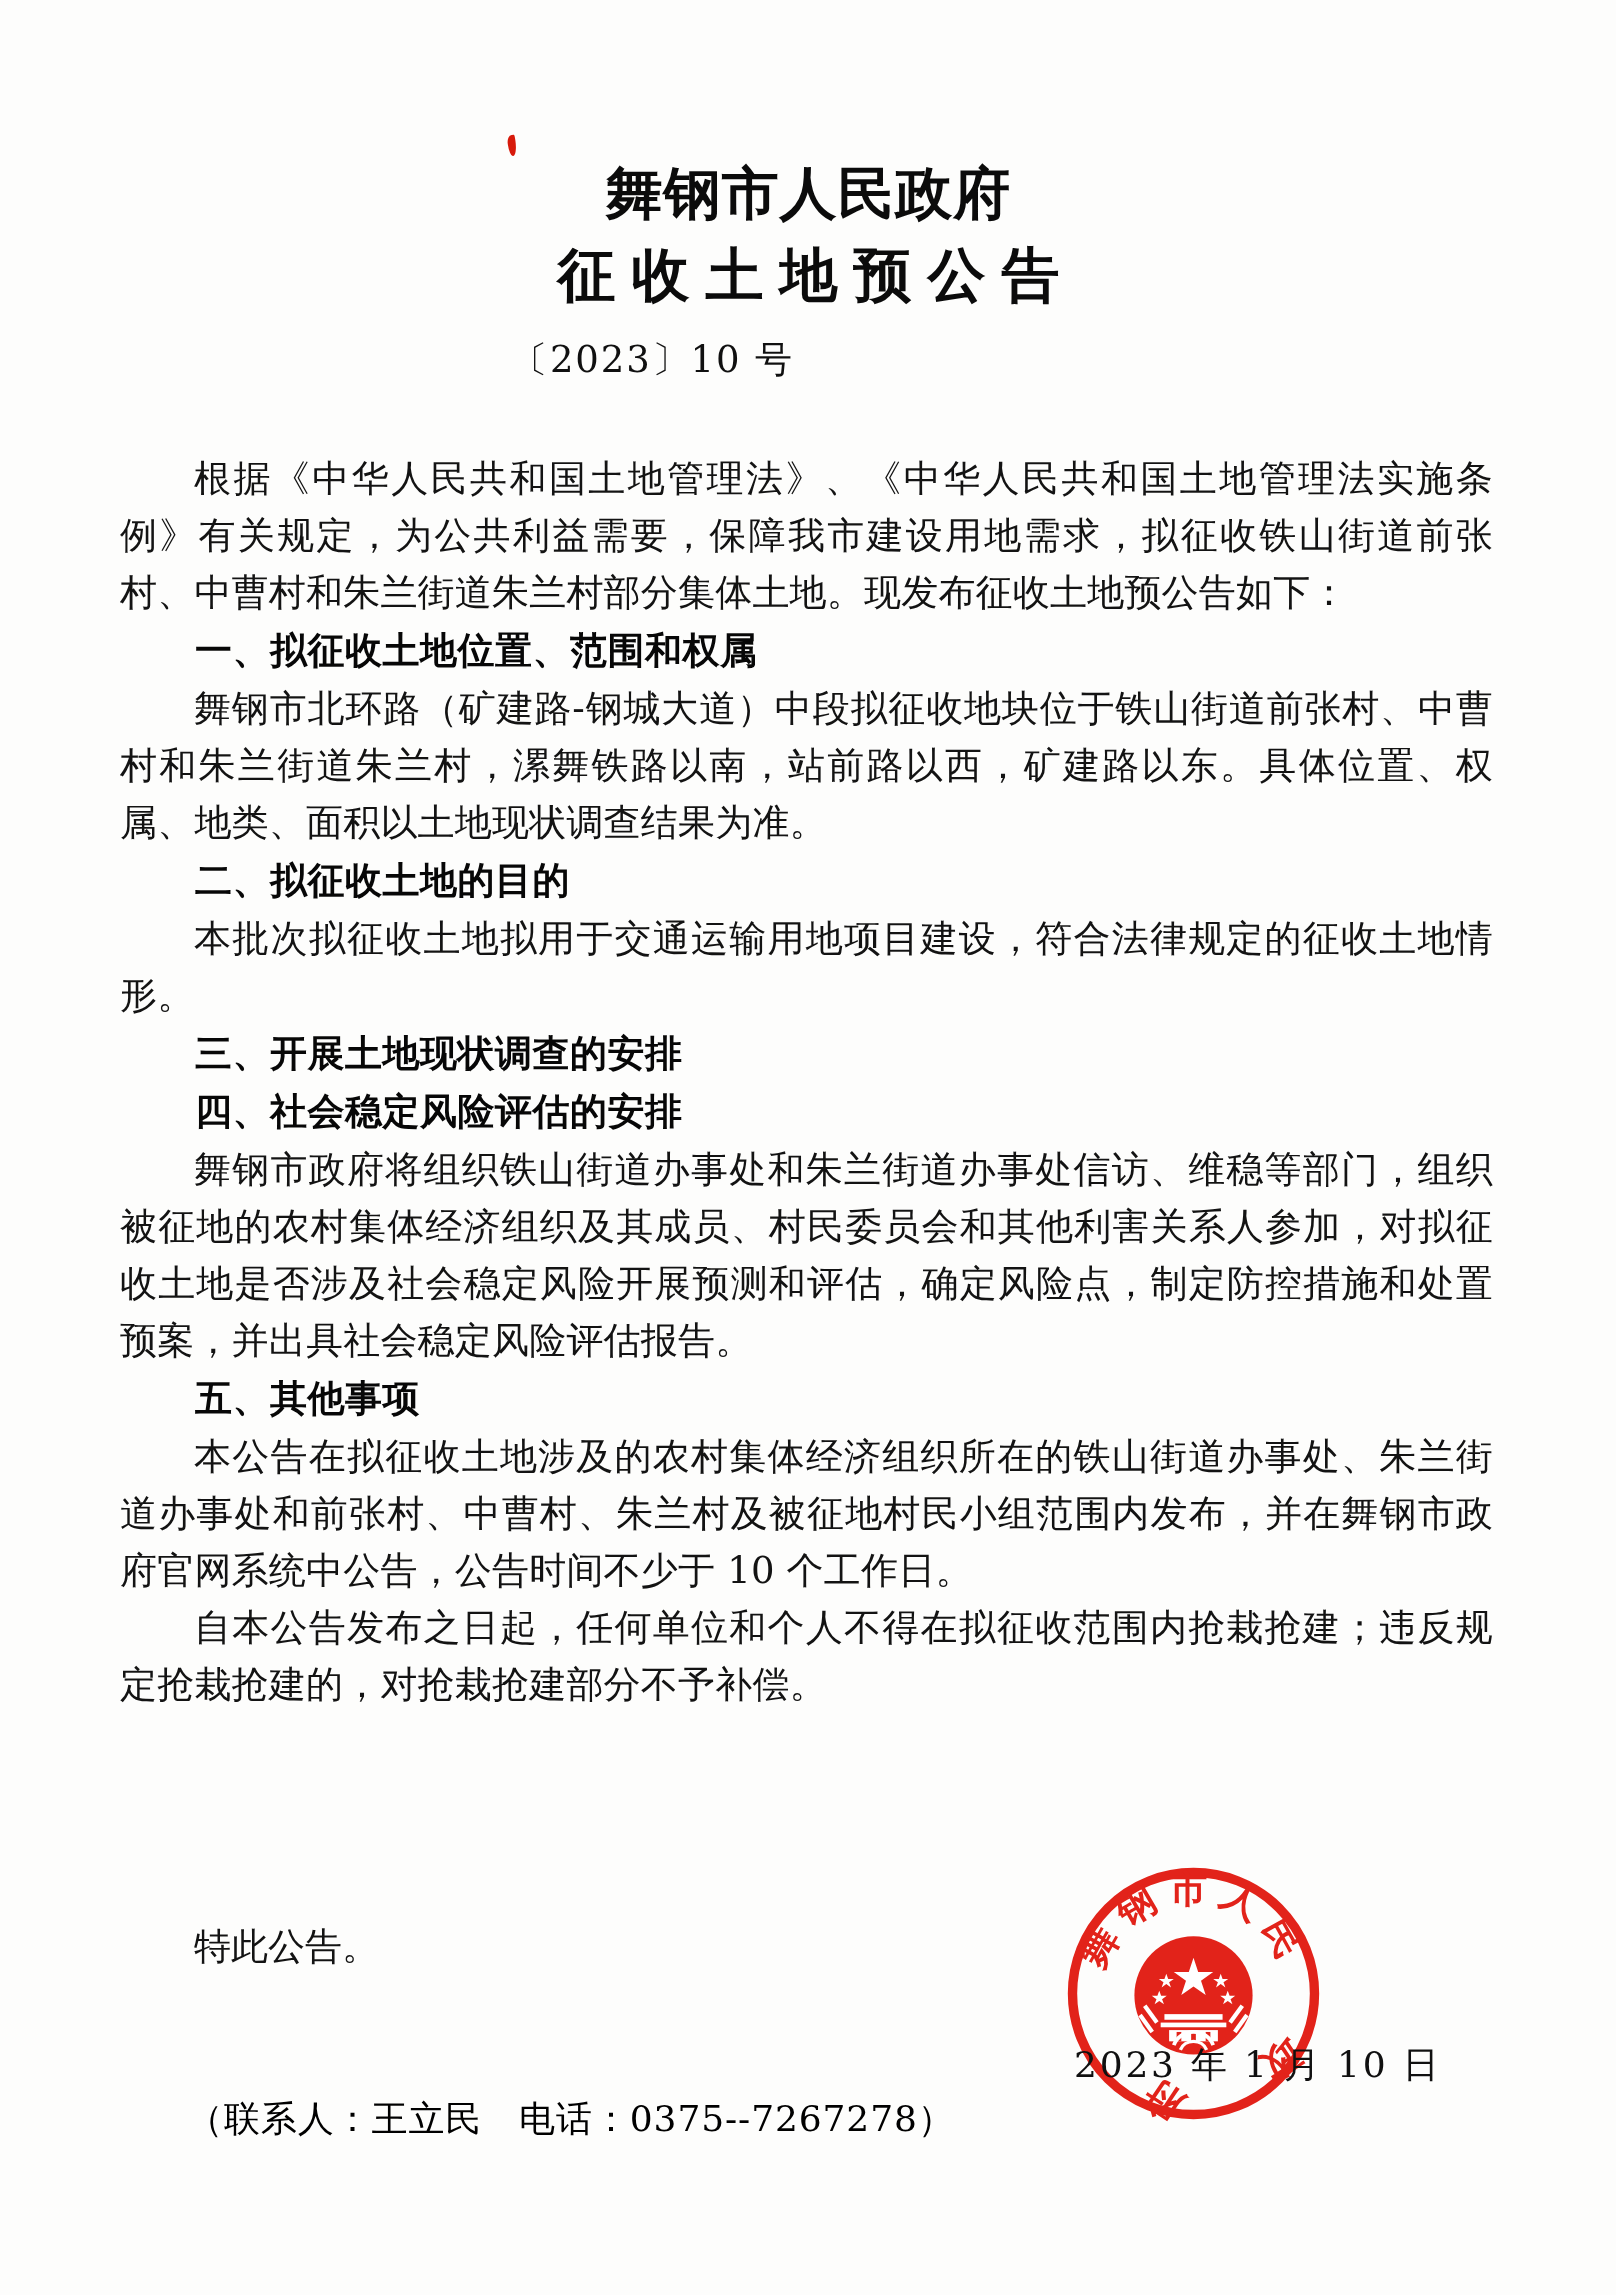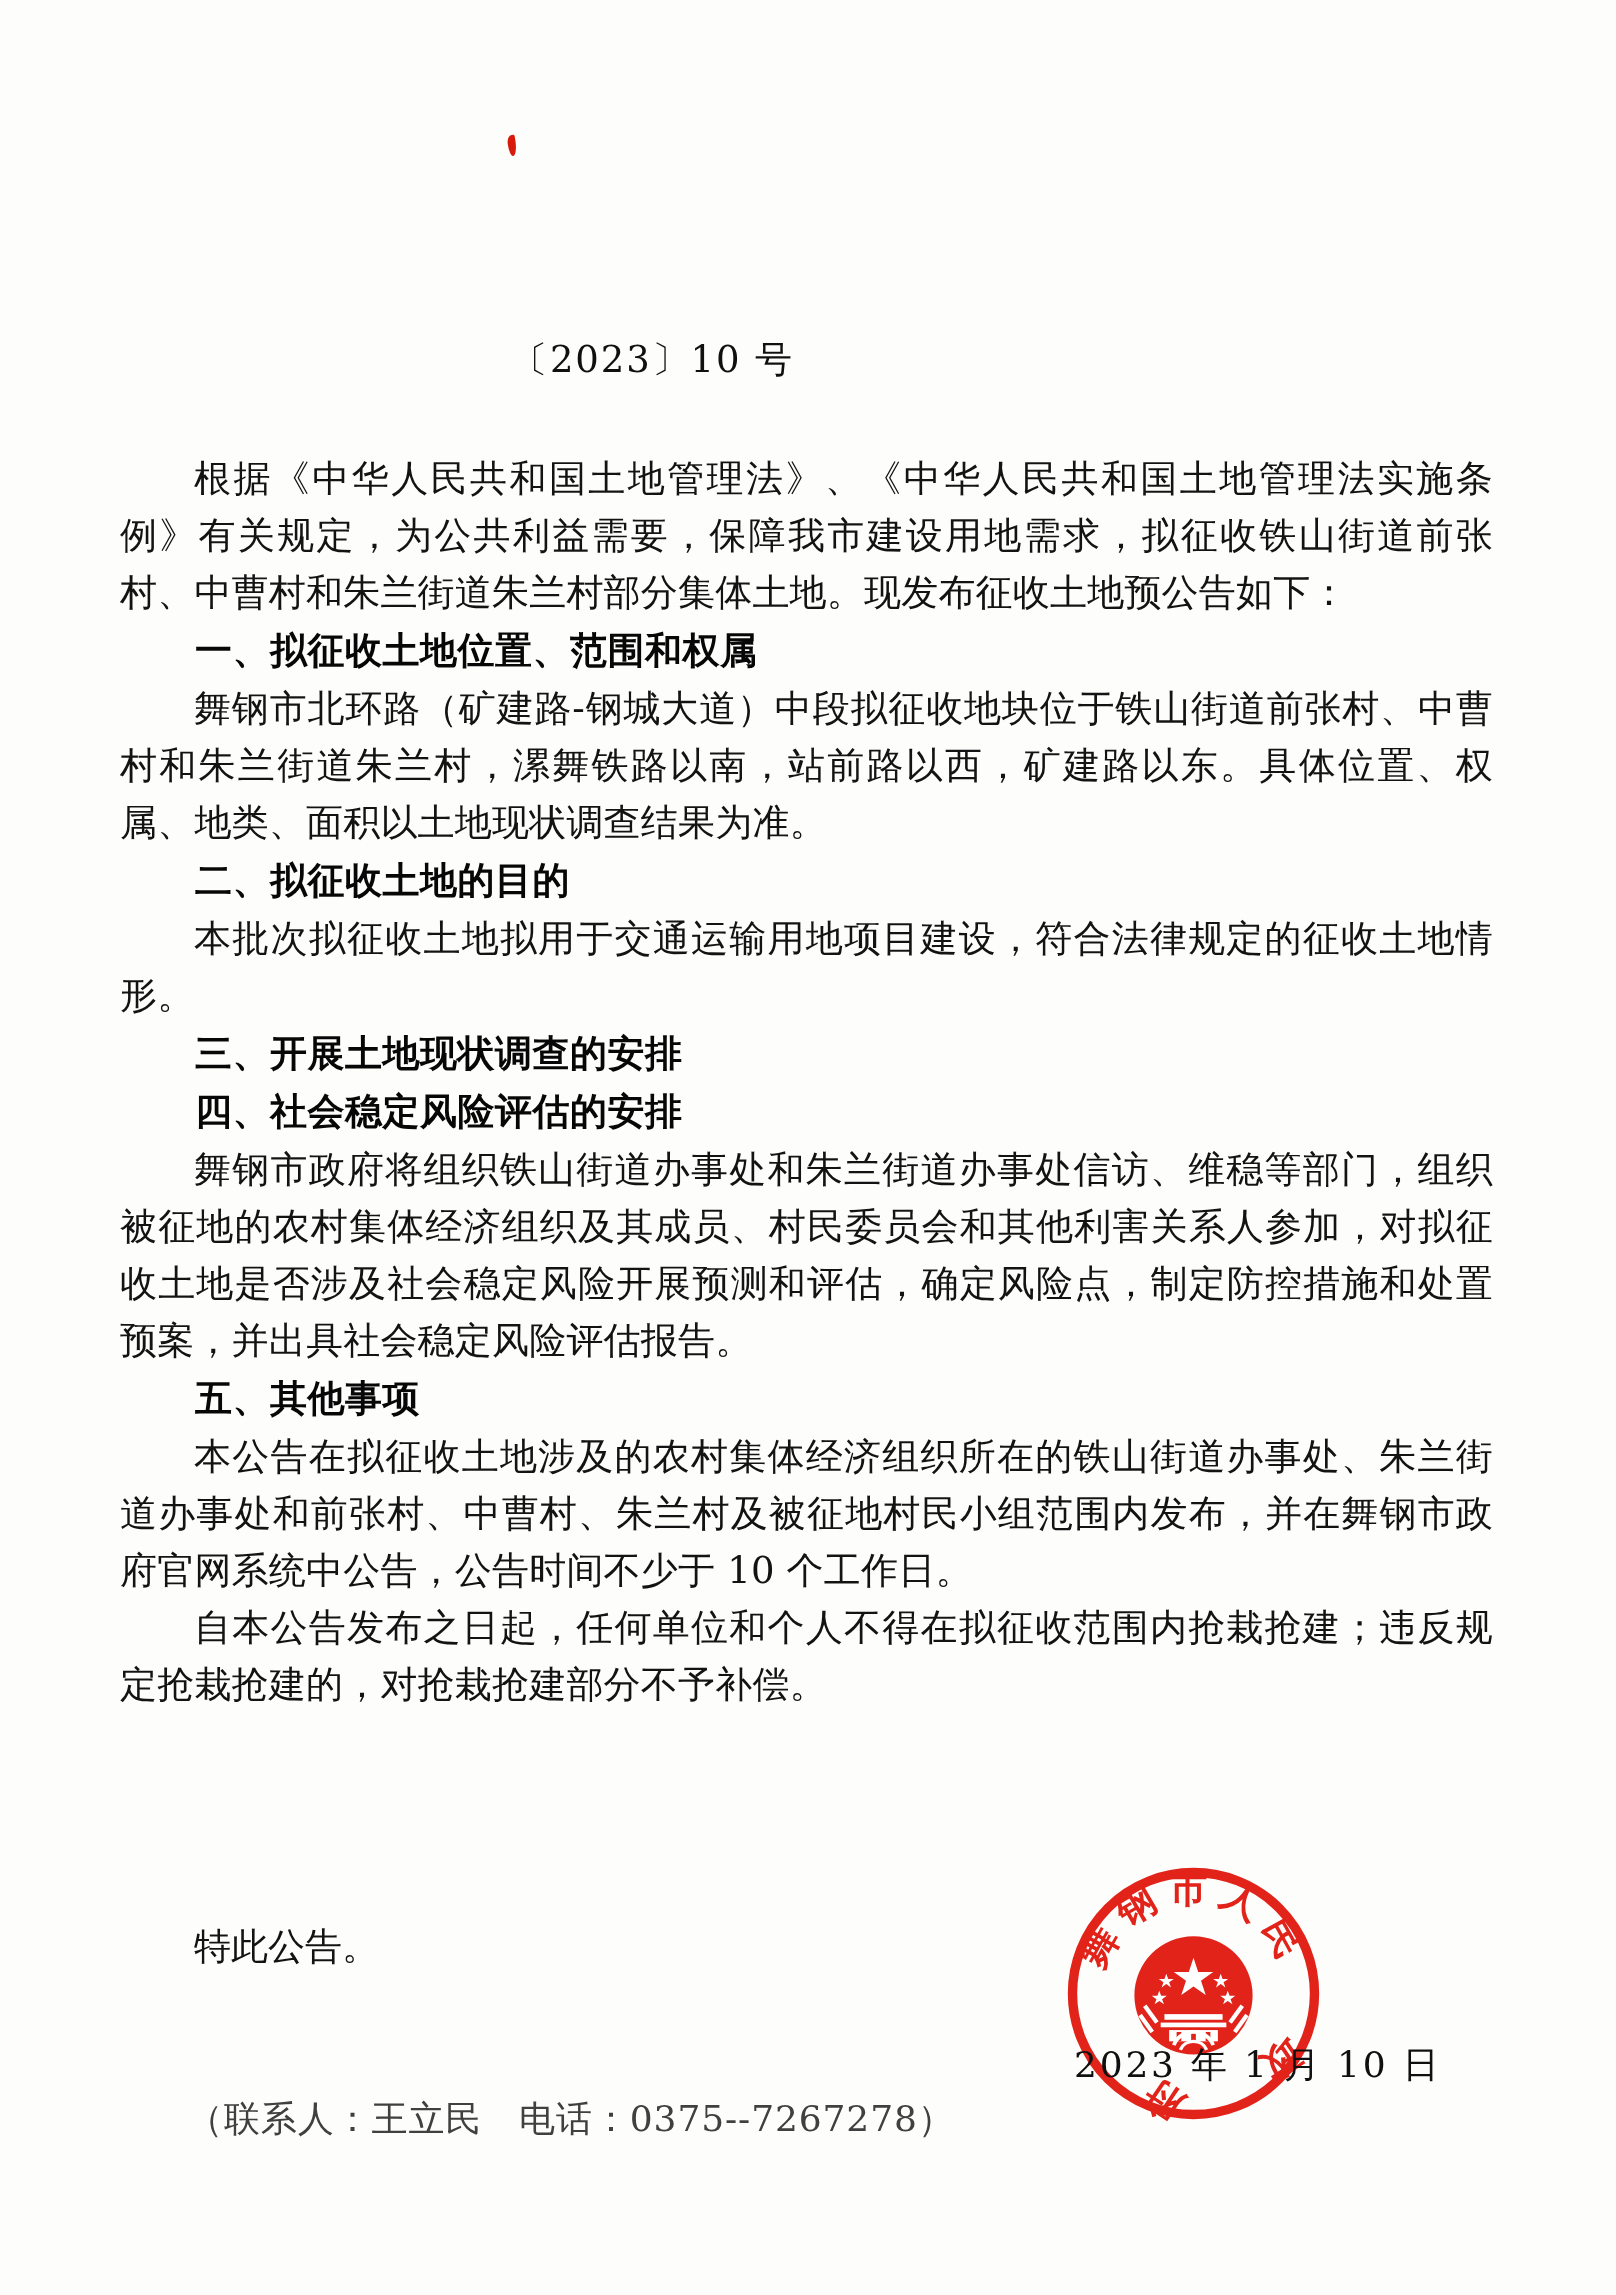--- a/index.html
+++ b/index.html
@@ -129,31 +129,35 @@
     white-space: nowrap;
     margin-left: 12px;
   }
 
   .contact {
     position: absolute;
     left: 187px;
     top: 2095px;
     font-size: 36px;
     letter-spacing: 0.9px;
-    color: #404040;
+    color: #000000;
     white-space: nowrap;
   }
 </style>
 </head>
 <body>
 
 <div class="page">
 
   <div class="ink-mark"></div>
 
+  <div class="title-block">
+    <div class="title-main">舞钢市人民政府</div>
+    <div class="title-sub">征收土地预公告</div>
+  </div>
 
   <div class="doc-number">〔2023〕10 号</div>
 
   <div class="body">
 
     <p class="para">根据《中华人民共和国土地管理法》、《中华人民共和国土地管理法实施条例》有关规定，为公共利益需要，保障我市建设用地需求，拟征收铁山街道前张村、中曹村和朱兰街道朱兰村部分集体土地。现发布征收土地预公告如下：</p>
 
     <p class="heading">一、拟征收土地位置、范围和权属</p>
     <p class="para">舞钢市北环路（矿建路-钢城大道）中段拟征收地块位于铁山街道前张村、中曹村和朱兰街道朱兰村，漯舞铁路以南，站前路以西，矿建路以东。具体位置、权属、地类、面积以土地现状调查结果为准。</p>
 

